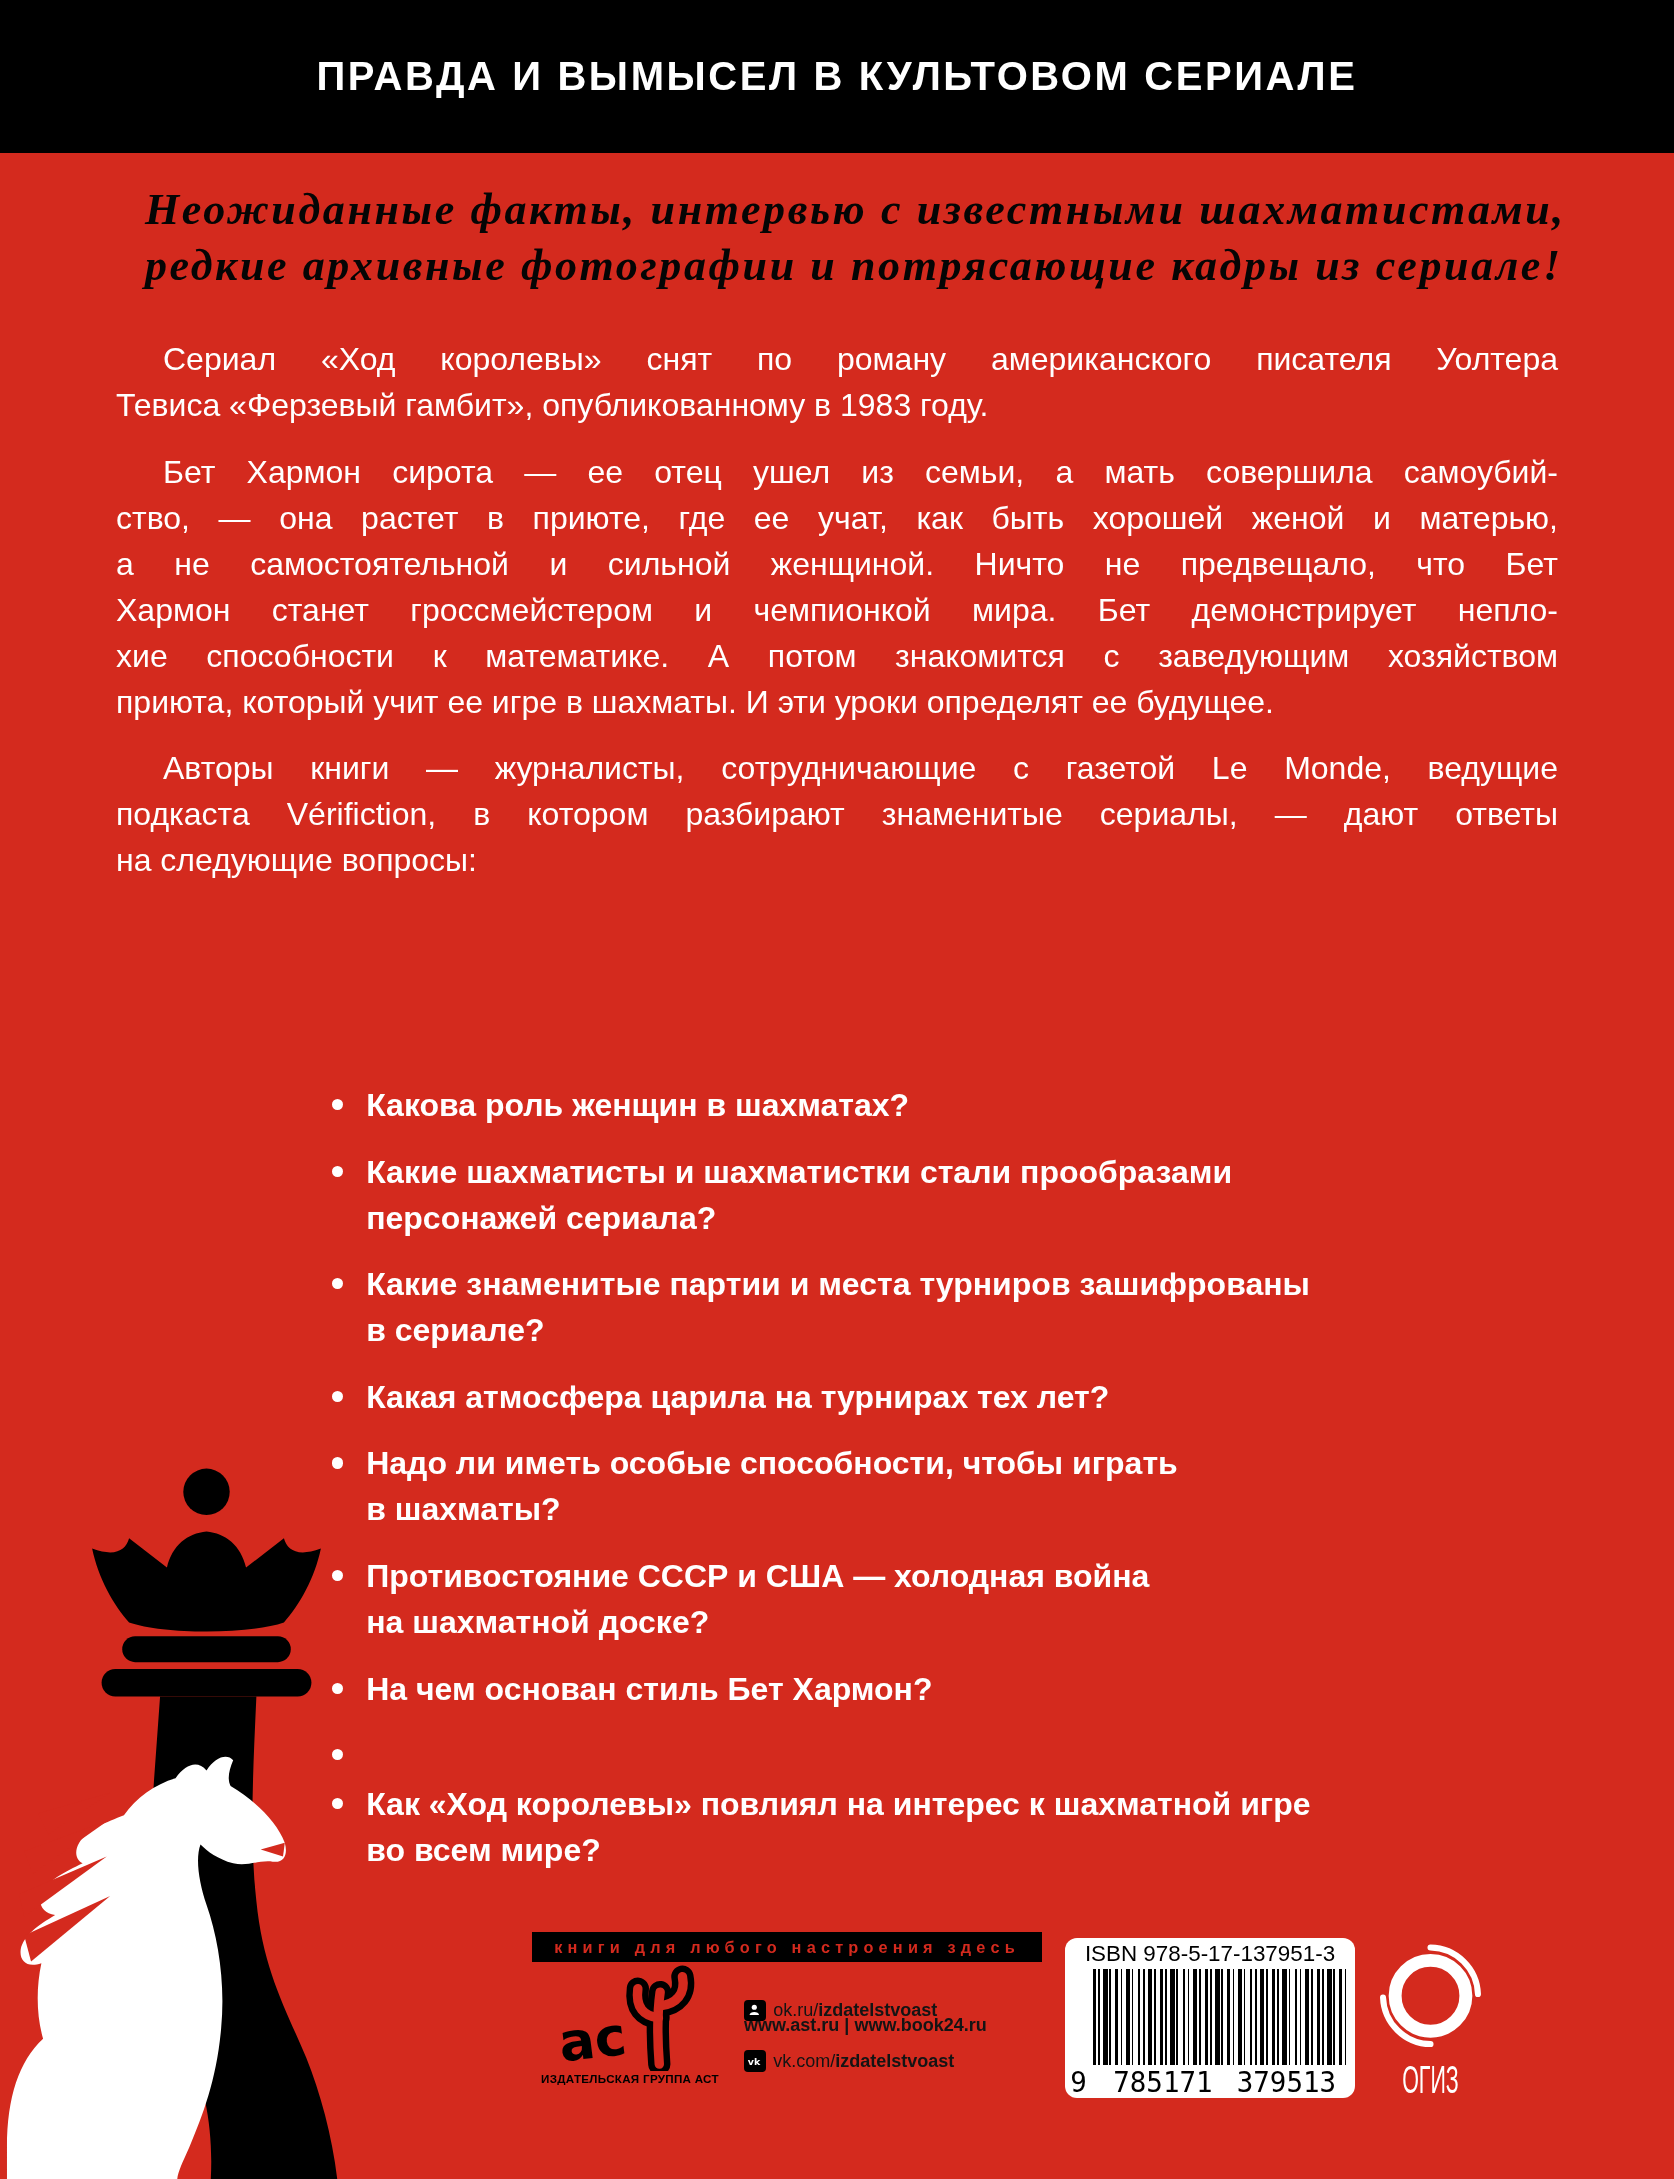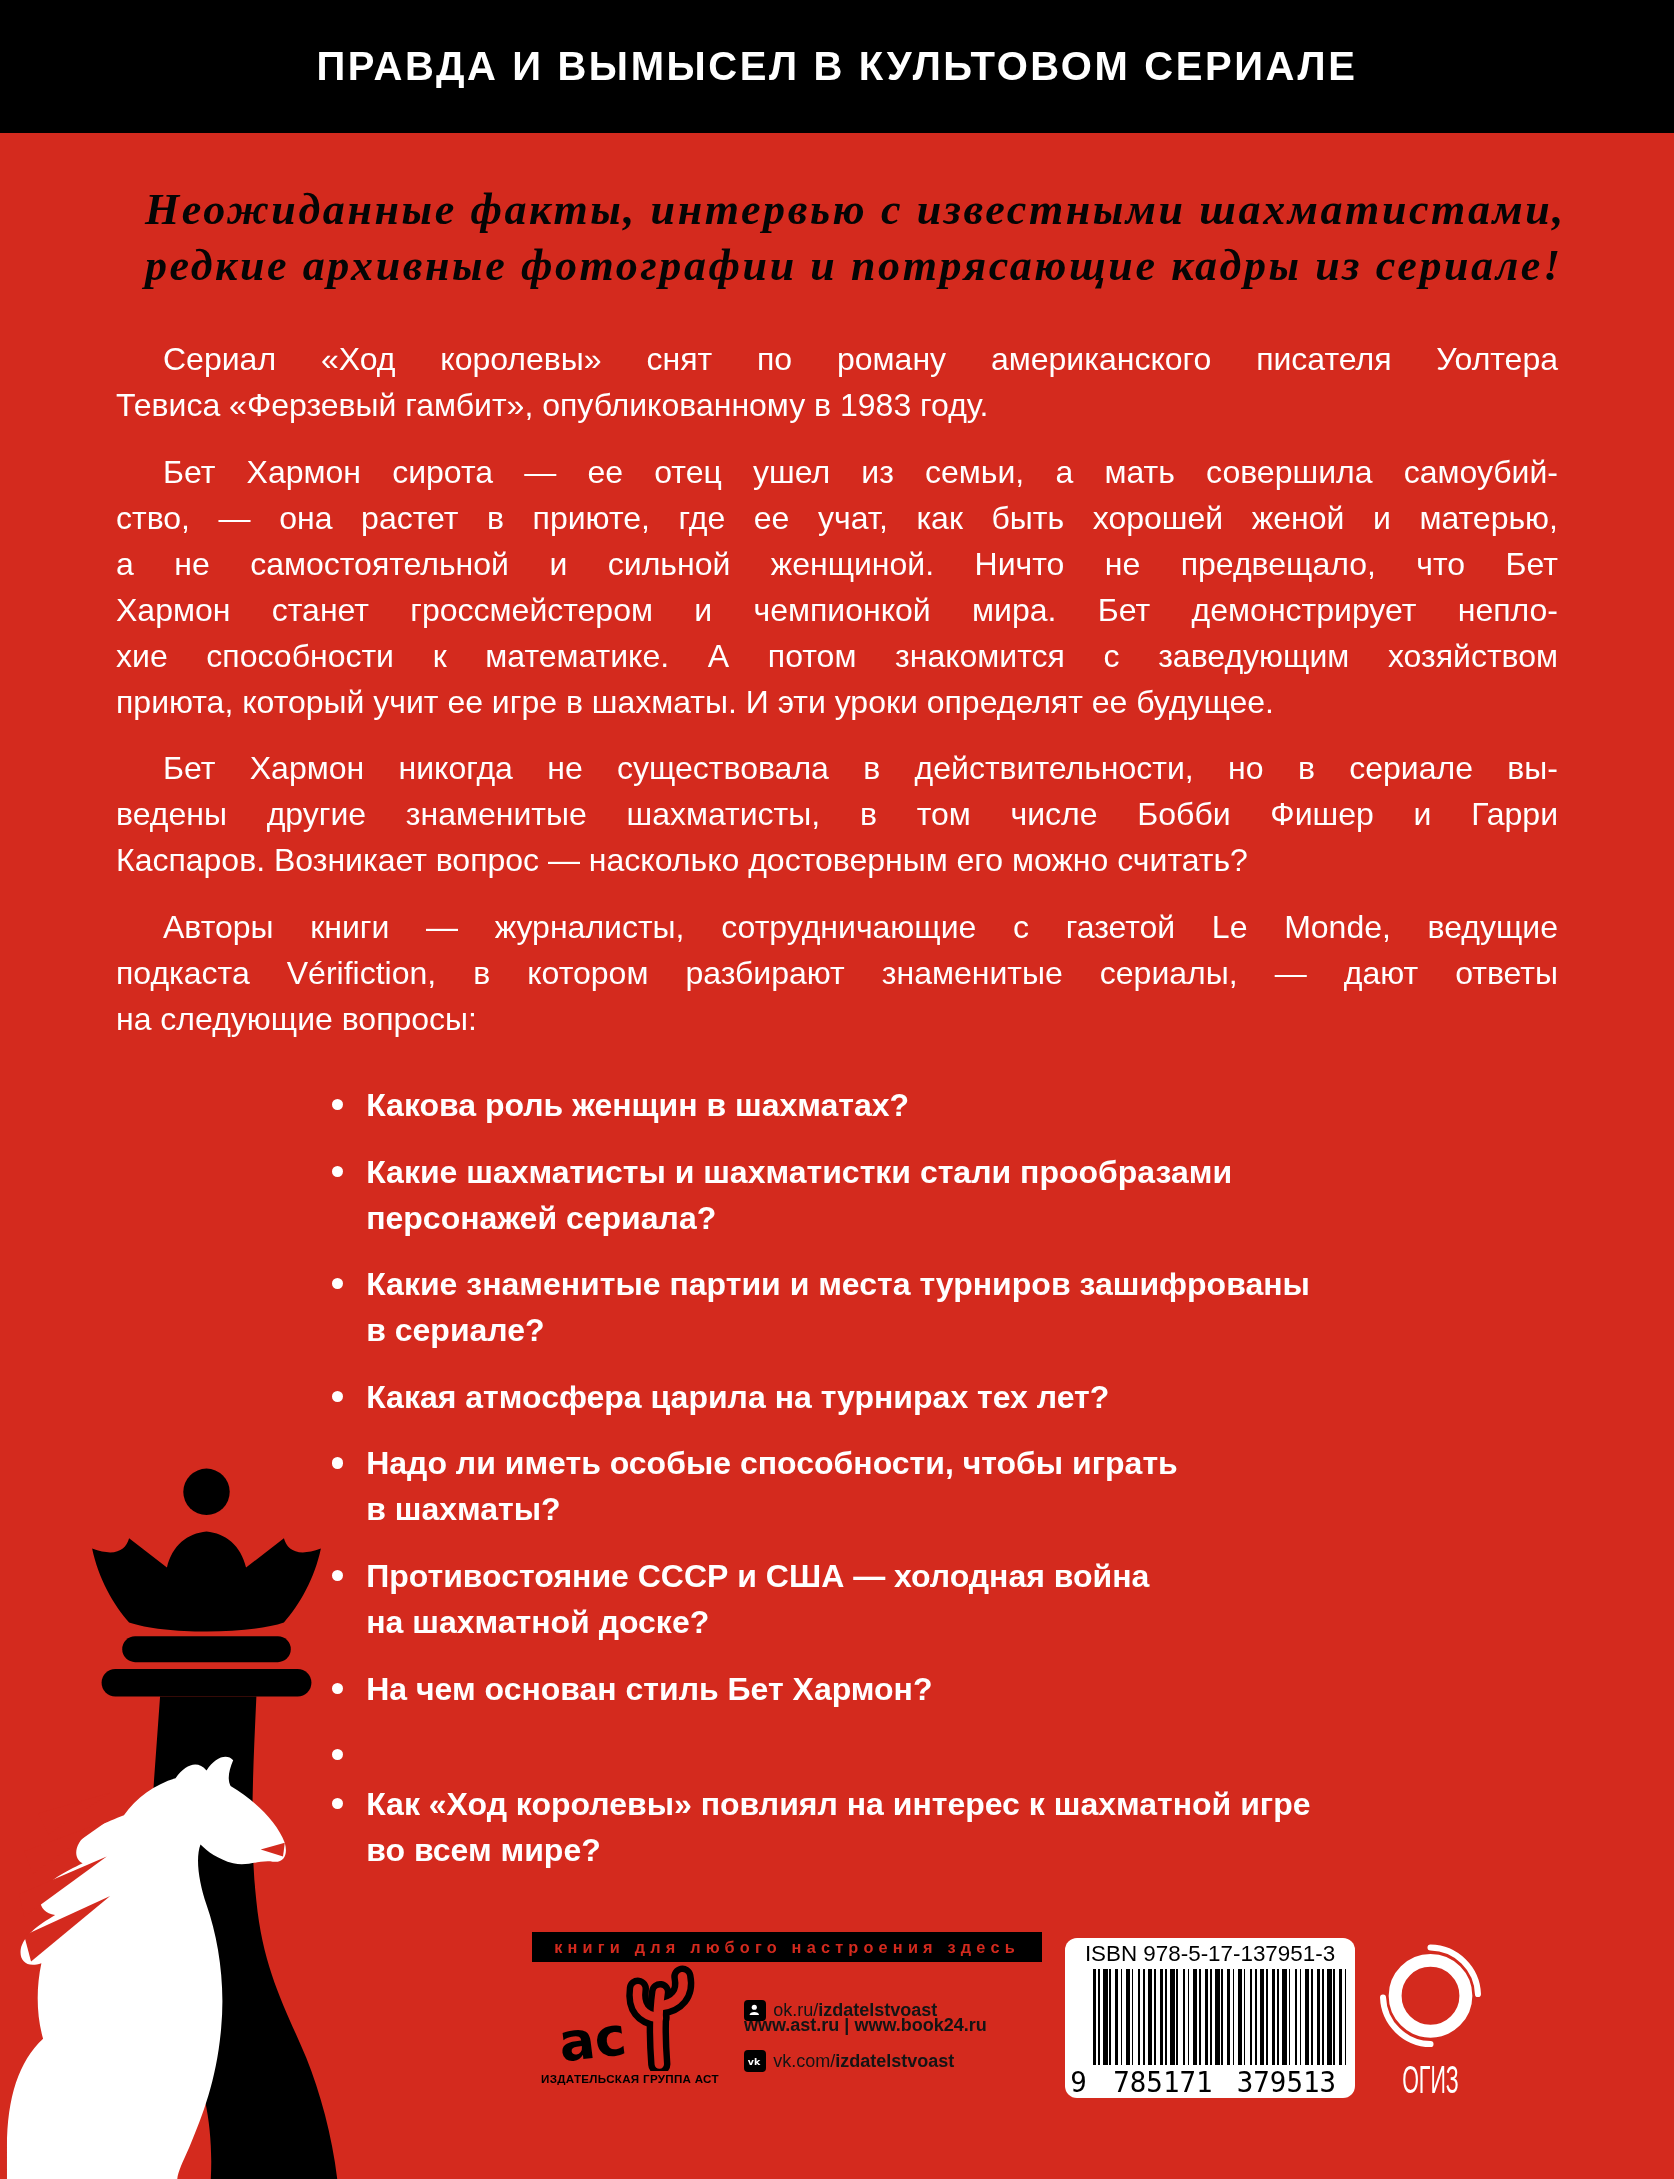--- a/index.html
+++ b/index.html
@@ -13,21 +13,21 @@
   .cover{
     position:relative;
     width:1674px;height:2179px;
     background:var(--red);
     overflow:hidden;
     font-family:"Liberation Sans",sans-serif;
     margin:0 auto;
   }
   
   .topbar{
-    position:absolute;left:0;top:0;width:1674px;height:133px;
+    position:absolute;left:0;top:0;width:1674px;height:153px;
     background:var(--black);
     display:flex;align-items:center;justify-content:center;
   }
   .topbar-title{
     color:var(--white);
     font-size:40px;font-weight:bold;letter-spacing:2.6px;
     white-space:nowrap;
   }
   
   .headline{
@@ -144,25 +144,20 @@
       <div class="pline first">Сериал «Ход королевы» снят по роману американского писателя Уолтера</div>
       <div class="pline last">Тевиса «Ферзевый гамбит», опубликованному в 1983 году.</div>
     </div>
     <div class="para">
       <div class="pline first">Бет Хармон сирота — ее отец ушел из семьи, а мать совершила самоубий-</div>
       <div class="pline">ство, — она растет в приюте, где ее учат, как быть хорошей женой и матерью,</div>
       <div class="pline">а не самостоятельной и сильной женщиной. Ничто не предвещало, что Бет</div>
       <div class="pline">Хармон станет гроссмейстером и чемпионкой мира. Бет демонстрирует непло-</div>
       <div class="pline">хие способности к математике. А потом знакомится с заведующим хозяйством</div>
       <div class="pline last">приюта, который учит ее игре в шахматы. И эти уроки определят ее будущее.</div>
-    </div>
-    <div class="para">
-      <div class="pline first">Бет Хармон никогда не существовала в действительности, но в сериале вы-</div>
-      <div class="pline">ведены другие знаменитые шахматисты, в том числе Бобби Фишер и Гарри</div>
-      <div class="pline last">Каспаров. Возникает вопрос — насколько достоверным его можно считать?</div>
     </div>
     <div class="para">
       <div class="pline first">Авторы книги — журналисты, сотрудничающие с газетой Le Monde, ведущие</div>
       <div class="pline">подкаста Vérifiction, в котором разбирают знаменитые сериалы, — дают ответы</div>
       <div class="pline last">на следующие вопросы:</div>
     </div>
   </div>
 
   <div class="bullets">
     <div class="bullet">

